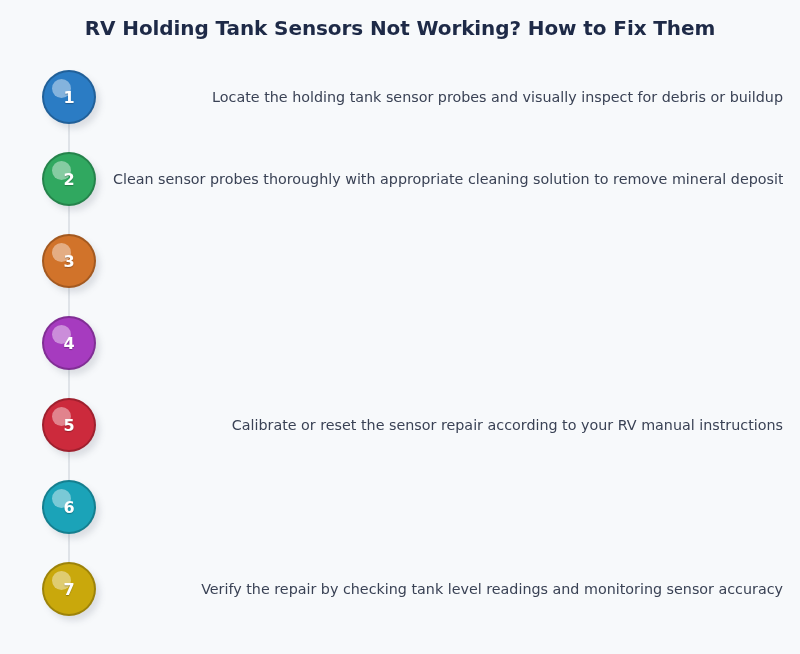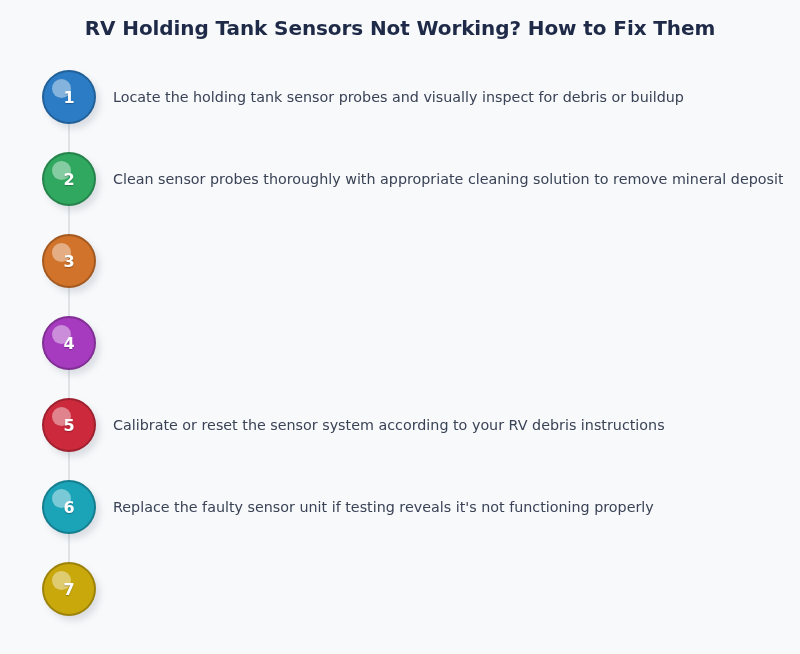--- a/index.html
+++ b/index.html
@@ -121,20 +121,21 @@
     position: absolute;
     left: 113px;
     top: 0;
     width: 670px;
     height: 54px;
     line-height: 54px;
     font-size: 14.3px;
     color: #3a4255;
     white-space: nowrap;
     overflow: hidden;
+    text-align: right;
   }
 </style>
 </head>
 <body style="background: rgb(247, 249, 251);">
 
 <div class="infographic">
 
   <div class="page-title" style="color: rgb(30, 42, 71);">RV Holding Tank Sensors Not Working? How to Fix Them</div>
 
   <div class="rail" style="background: rgb(223, 227, 232); width: 2px;"></div>
@@ -179,36 +180,36 @@
         </div>
       </div>
       <div class="step" style="top: 398px;">
         <div class="badge-wrap">
           <div class="badge-shadow"></div>
           <div class="badge" style="background: rgb(204, 42, 60);">
             <div class="badge-gloss"></div>
           </div>
           <div class="badge-number">5</div>
         </div>
-        <div class="step-text">Calibrate or reset the sensor system according to your RV debris instructions</div>
+        <div class="step-text">Calibrate or reset the sensor repair according to your RV manual instructions</div>
       </div>
       <div class="step" style="top: 480px;">
         <div class="badge-wrap">
           <div class="badge-shadow"></div>
           <div class="badge" style="background: rgb(27, 163, 184);">
             <div class="badge-gloss"></div>
           </div>
           <div class="badge-number">6</div>
         </div>
-        <div class="step-text">Replace the faulty sensor unit if testing reveals it's not functioning properly</div>
       </div>
       <div class="step" style="top: 562px;">
         <div class="badge-wrap">
           <div class="badge-shadow"></div>
           <div class="badge" style="background: rgb(201, 168, 12);">
             <div class="badge-gloss"></div>
           </div>
           <div class="badge-number">7</div>
         </div>
+        <div class="step-text">Verify the repair by checking tank level readings and monitoring sensor accuracy</div>
       </div>
     </div>
 
 </div>
 
 </body></html>

